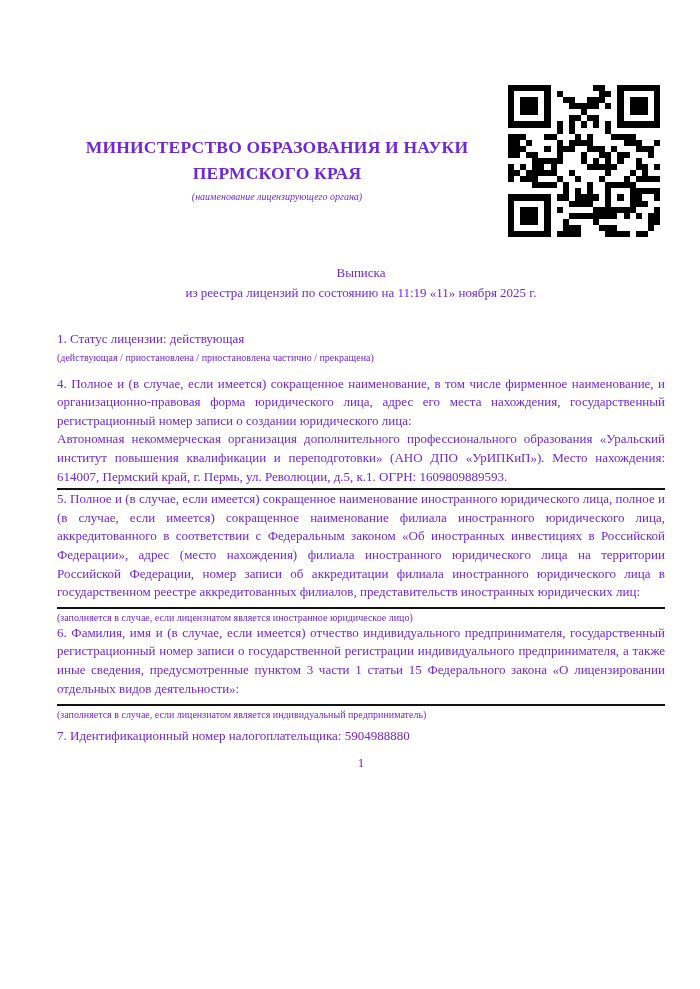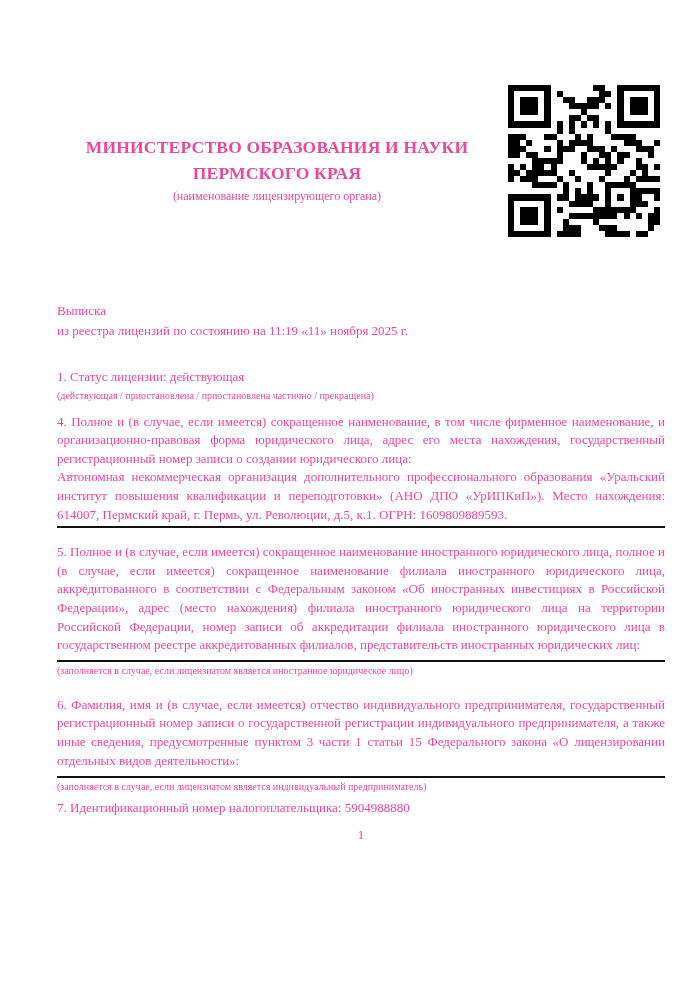--- a/index.html
+++ b/index.html
@@ -5,21 +5,21 @@
   html, body {
     margin: 0;
     padding: 0;
     background: #ffffff;
   }
   .page {
     position: relative;
     width: 700px;
     height: 989px;
     background: #ffffff;
-    color: #ec4899;
+    color: #6d28d9;
     font-family: "Liberation Serif", serif;
     font-size: 13px;
     line-height: 18.6px;
     box-sizing: border-box;
     padding: 134px 35px 0 57px;
     overflow: hidden;
   }
   .qr {
     position: absolute;
     top: 85px;
@@ -37,29 +37,30 @@
     text-align: center;
   }
   .min-line {
     font-weight: bold;
     font-size: 17.5px;
     line-height: 26px;
     letter-spacing: 0.2px;
     white-space: nowrap;
   }
   .small-note {
-    font-size: 12px;
+    font-size: 10px;
     line-height: 13px;
+    font-style: italic;
   }
   .doc-header .small-note {
     margin-top: 4px;
   }
   .title-block {
-    margin-top: 98px;
-    text-align: left;
+    margin-top: 60px;
+    text-align: center;
   }
   .title-block div {
     line-height: 20px;
   }
   p.item {
     margin: 0;
     text-align: justify;
   }
   .note-center {
     font-size: 10px;
@@ -68,23 +69,23 @@
   }
   .rule {
     border-top: 2px solid #111111;
     height: 0;
     margin-top: 2px;
   }
   .sec-1 { margin-top: 27px; }
   .sec-2 { margin-top: 19px; }
   .sec-3 { margin-top: 13px; }
   .sec-4 { margin-top: 11px; }
-  .sec-5 { margin-top: 15px; }
+  .sec-5 { }
   .sec-5 .rule { margin-top: 5px; }
-  .sec-6 { margin-top: 19px; }
+  .sec-6 { }
   .sec-6 .rule { margin-top: 6px; }
   .sec-7 { margin-top: 6px; }
   .page-number {
     margin-top: 8px;
     text-align: center;
     line-height: 18px;
   }
 </style>
 </head>
 <body>

